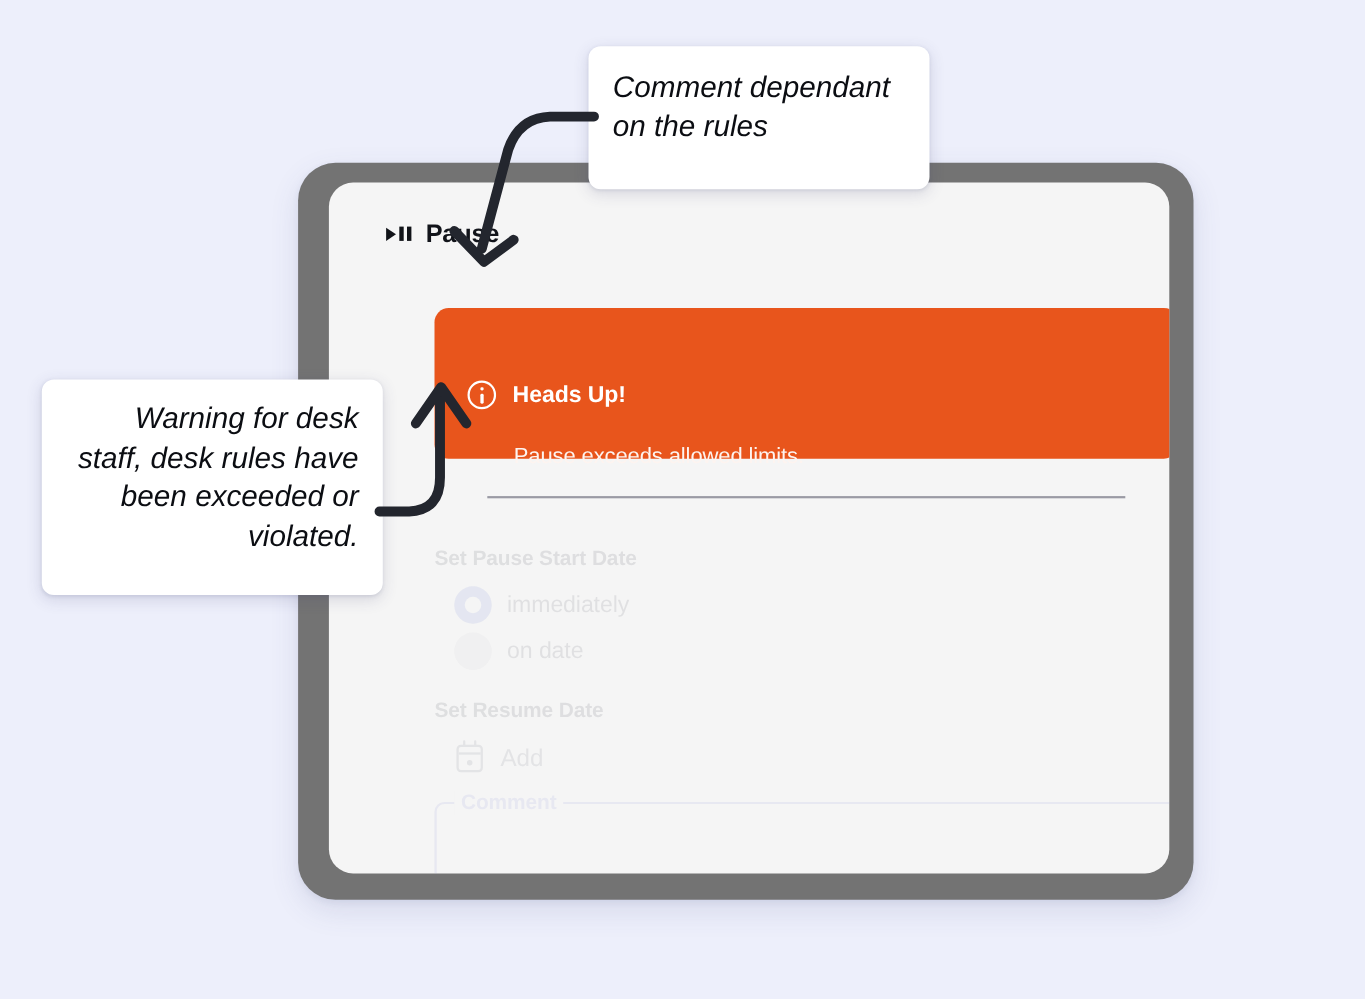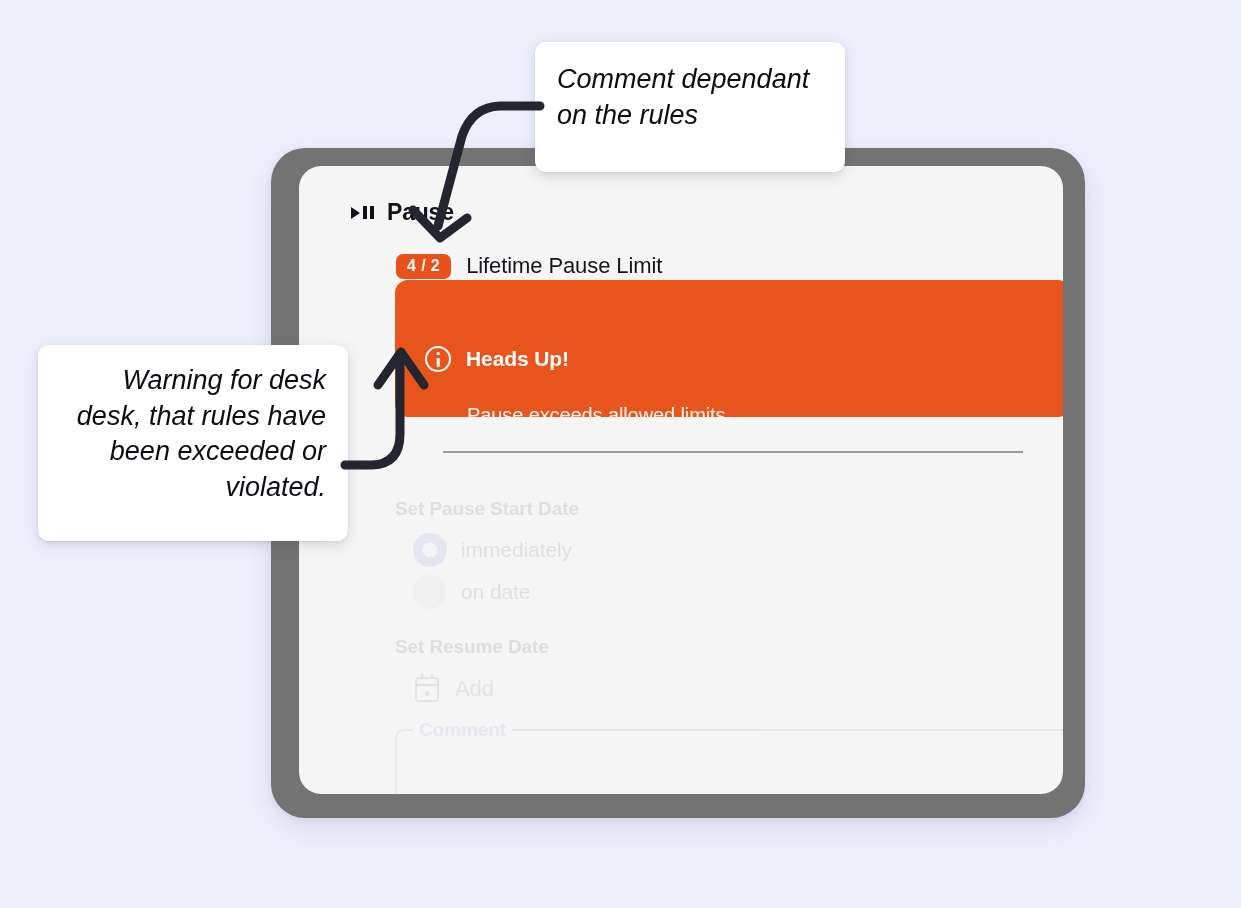--- a/index.html
+++ b/index.html
@@ -313,24 +313,20 @@
 
     <div class="pause-header">
       <span class="playpause-icon">
         <span class="tri"></span>
           <span class="bar"></span>
           <span class="bar"></span>
       </span>
       <span class="pause-title">Pause</span>
     </div>
 
-    <div class="counter-row">
-      <span class="counter-badge">4 / 2</span>
-      <span class="counter-label">Lifetime Pause Limit</span>
-    </div>
 
     <div class="alert-banner">
       <div class="alert-head">
         <span class="info-icon"></span>
         <span class="alert-title">Heads Up!</span>
       </div>
       <div class="alert-body">Pause exceeds allowed limits.</div>
     </div>
 
     <div class="divider"></div>
@@ -364,21 +360,21 @@
       <div class="comment-field">
         <span class="comment-legend">Comment</span>
       </div>
 
     </div>
   </div>
 </div>
 
 <div class="callout callout-counter">Comment dependant on the rules</div>
 
-<div class="callout callout-warning">Warning for desk desk, that rules have been exceeded or violated.</div>
+<div class="callout callout-warning">Warning for desk staff, desk rules have been exceeded or violated.</div>
 
 <svg class="arrow-layer" viewBox="0 0 1241 908" xmlns="http://www.w3.org/2000/svg">
   <g fill="none" stroke="#23262e" stroke-width="9" stroke-linecap="round" stroke-linejoin="round">
 
     <path d="M540,106 L500,106 Q472,107 462,136 L438,226"></path>
     <path d="M413,210 L440,238 L467,218"></path>
 
     <path d="M345,465 L372,465 Q400,464 400,434 L400,362"></path>
     <path d="M378,385 L401,352 L424,385"></path>
   </g>

